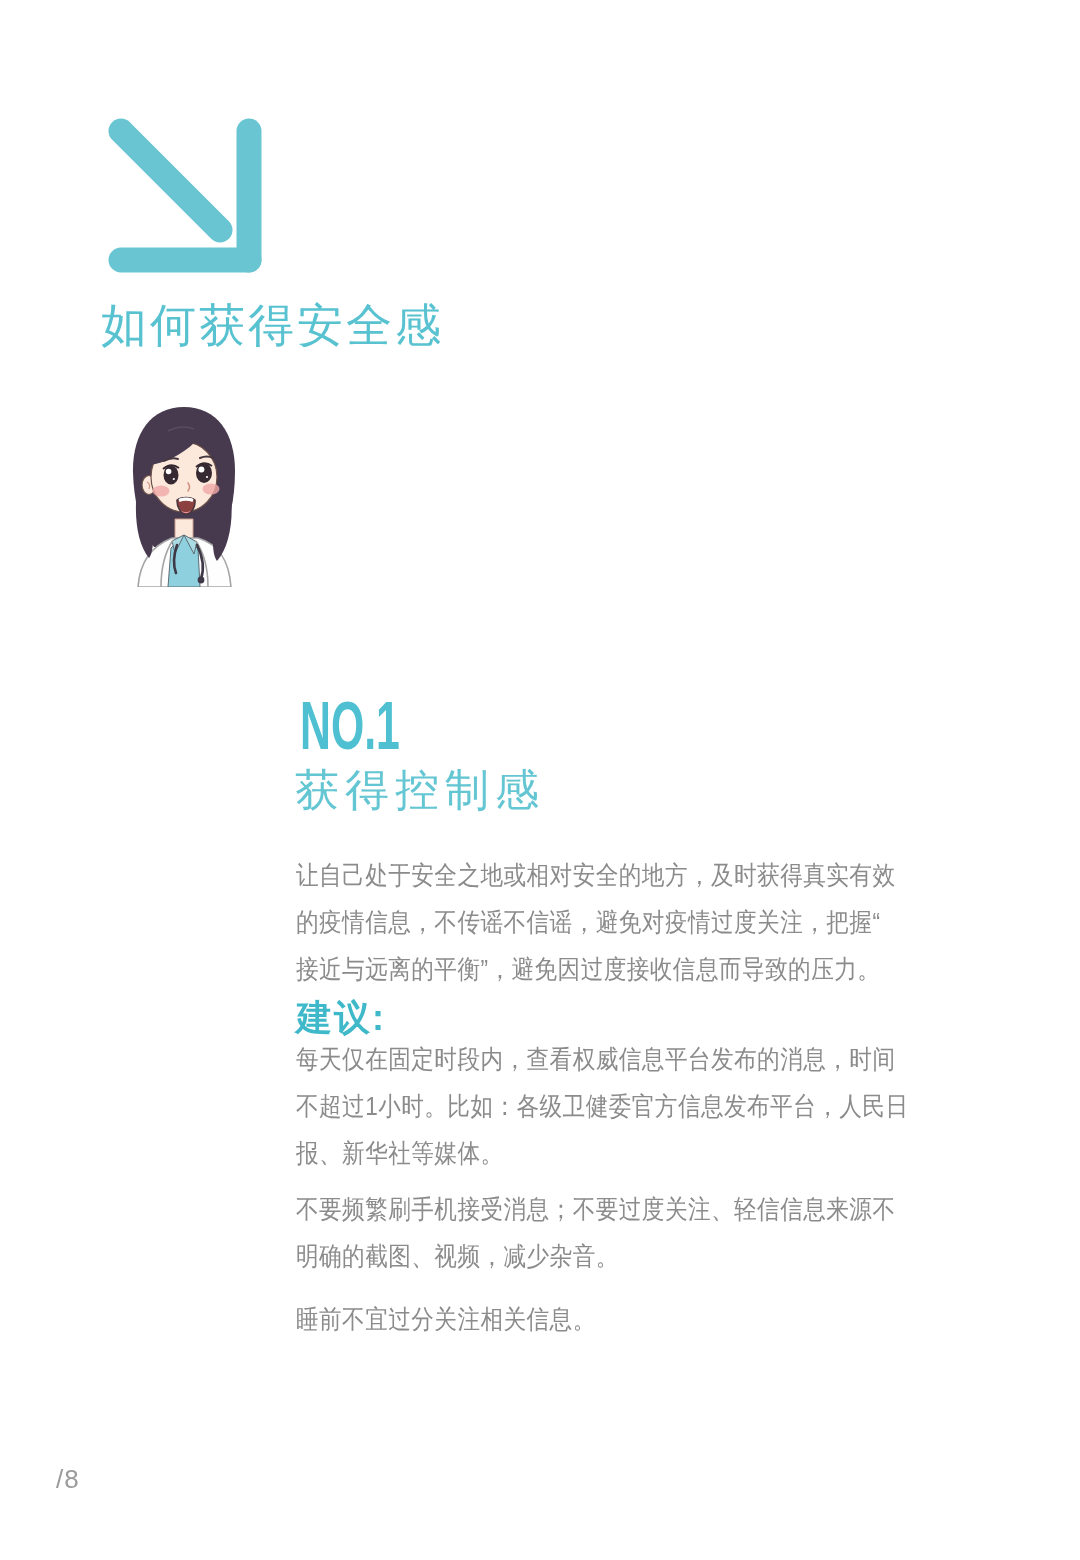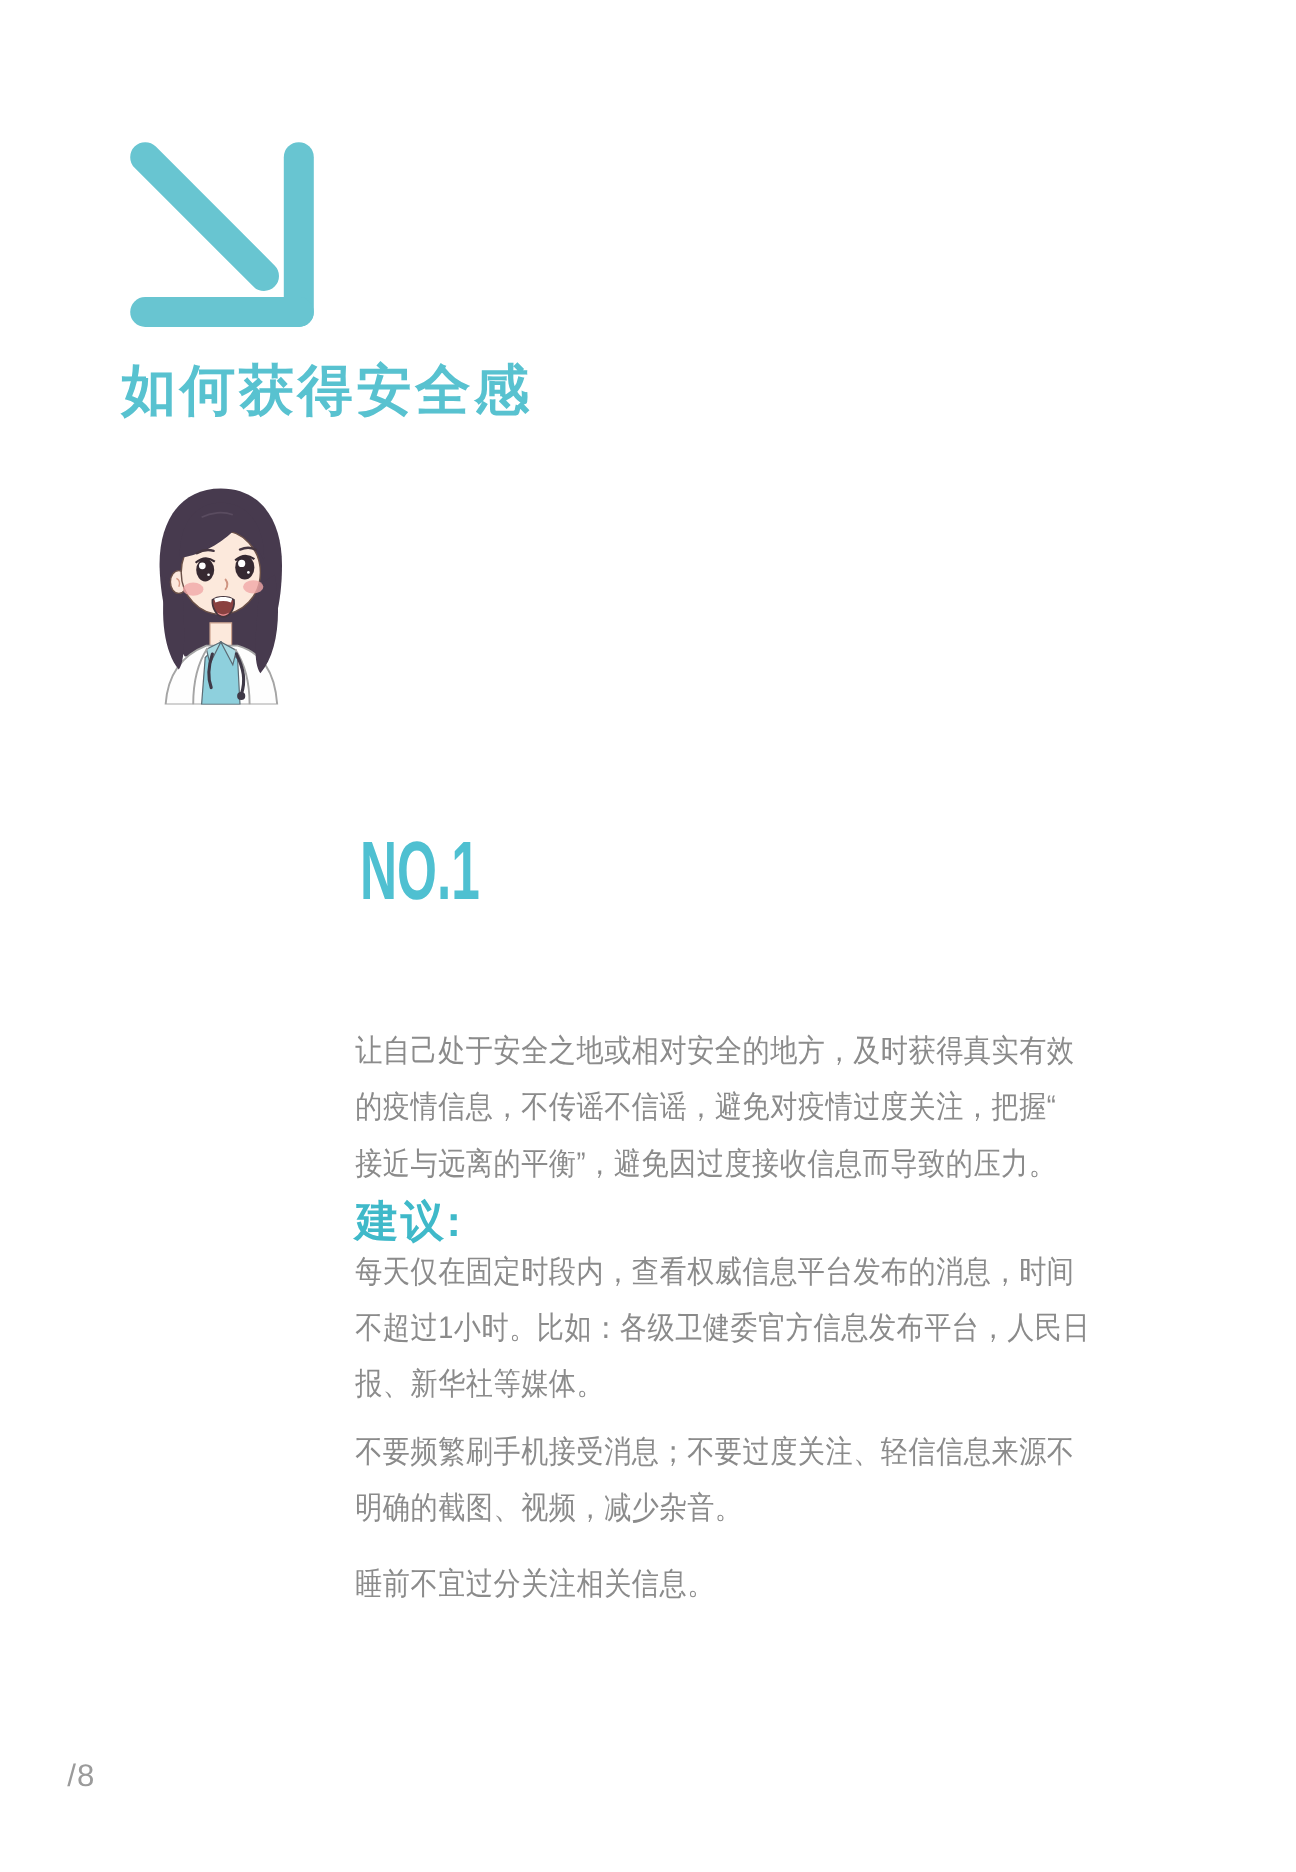--- a/index.html
+++ b/index.html
@@ -9,21 +9,21 @@
     margin:0 auto;
     background:#ffffff;
     overflow:hidden;
     font-family:"Liberation Sans", sans-serif;
   }
   .arrow-icon{
     position:absolute;left:104px;top:116px;width:158px;height:158px;
   }
   .page-title{
     position:absolute;left:101px;top:297px;
-    font-size:46px;line-height:56px;font-weight:700;
+    font-size:46px;line-height:56px;font-weight:400;
     letter-spacing:3px;color:#58c2d0;
   }
   .doctor{
     position:absolute;left:116px;top:401px;width:136px;height:186px;
   }
   .section-number{
     position:absolute;left:300px;top:691px;
     font-size:69px;line-height:69px;font-weight:800;
     color:#4fc0d1;letter-spacing:0px;
     transform:scaleX(0.62);transform-origin:left top;
@@ -125,20 +125,21 @@
     <path d="M72,82 q3,4 0,8" fill="none" stroke="#cf9582" stroke-width="1.6" stroke-linecap="round"></path>
 
     <g>
       <path d="M61,99 C65,95.5 75,95.5 79,99 C80,108 74,113 70,113 C65,113 60.5,106 61,99 Z" fill="#8a4140" stroke="#45363e" stroke-width="1.4"></path>
       <path d="M62.5,98 C67,96 73,96 77.5,98 L76.5,101 C72,99.4 68,99.4 63.5,101 Z" fill="#ffffff"></path>
       <path d="M65,109.5 C68,111.5 72,111.5 75,109.5 C73,113 67,113 65,109.5 Z" fill="#e98f96"></path>
     </g>
   </svg>
 
   <div class="section-number">NO.1</div>
+  <div class="section-title">获得控制感</div>
 
   <div class="body-text intro-para">让自己处于安全之地或相对安全的地方，及时获得真实有效<br>的疫情信息，不传谣不信谣，避免对疫情过度关注，把握“<br>接近与远离的平衡”，避免因过度接收信息而导致的压力。</div>
 
   <div class="advice-label">建议:</div>
 
   <div class="body-text advice-para-1">每天仅在固定时段内，查看权威信息平台发布的消息，时间<br>不超过1小时。比如：各级卫健委官方信息发布平台，人民日<br>报、新华社等媒体。</div>
   <div class="body-text advice-para-2">不要频繁刷手机接受消息；不要过度关注、轻信信息来源不<br>明确的截图、视频，减少杂音。</div>
   <div class="body-text advice-para-3">睡前不宜过分关注相关信息。</div>
 
   <div class="page-number">/8</div>

